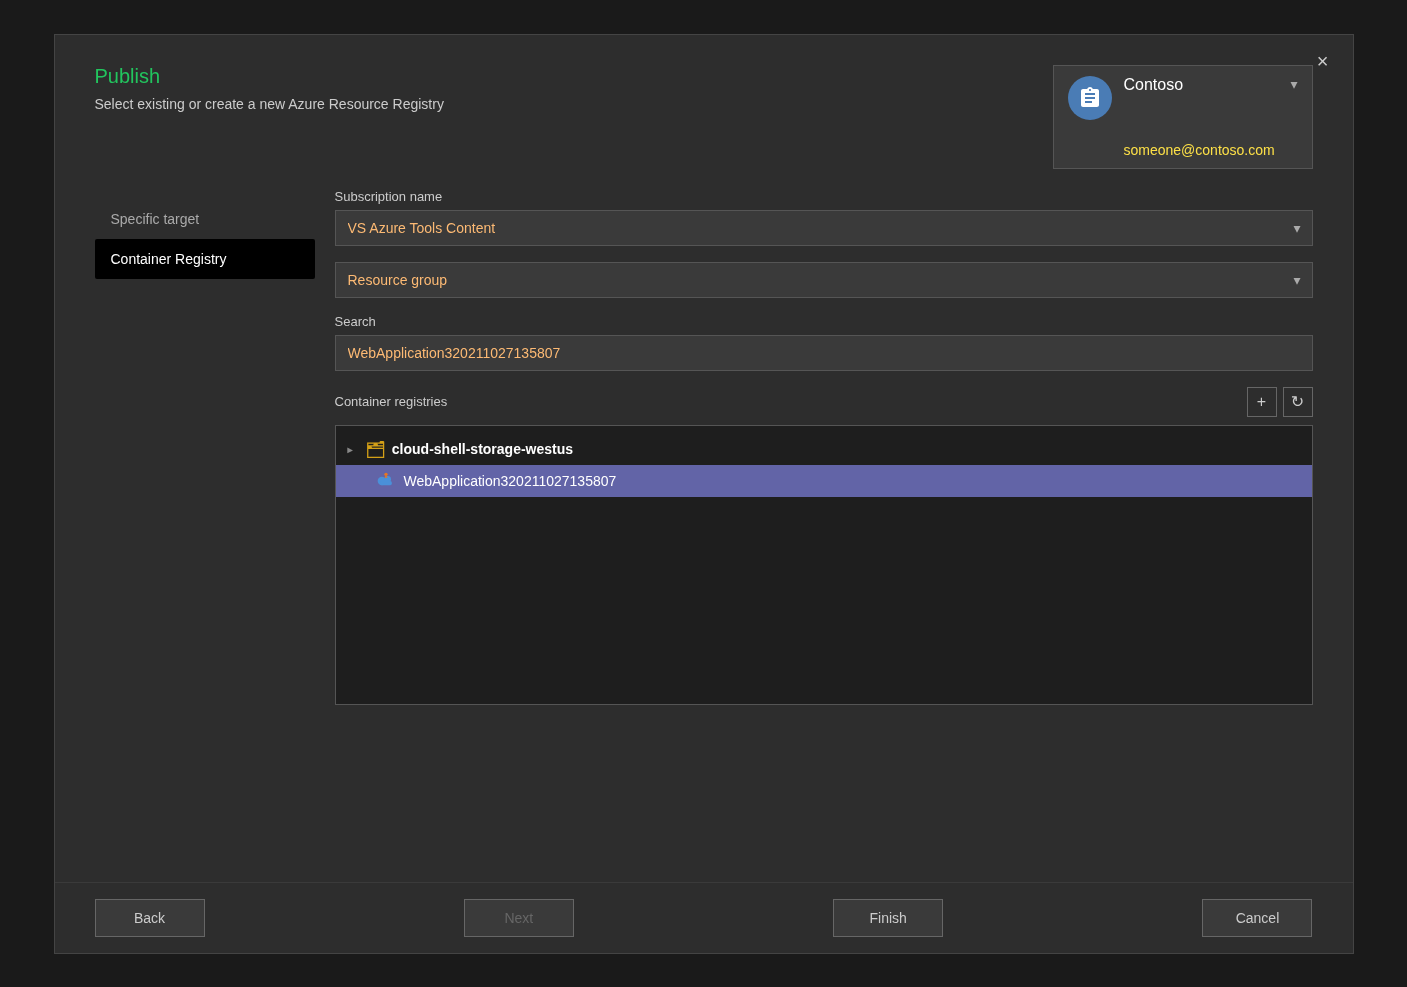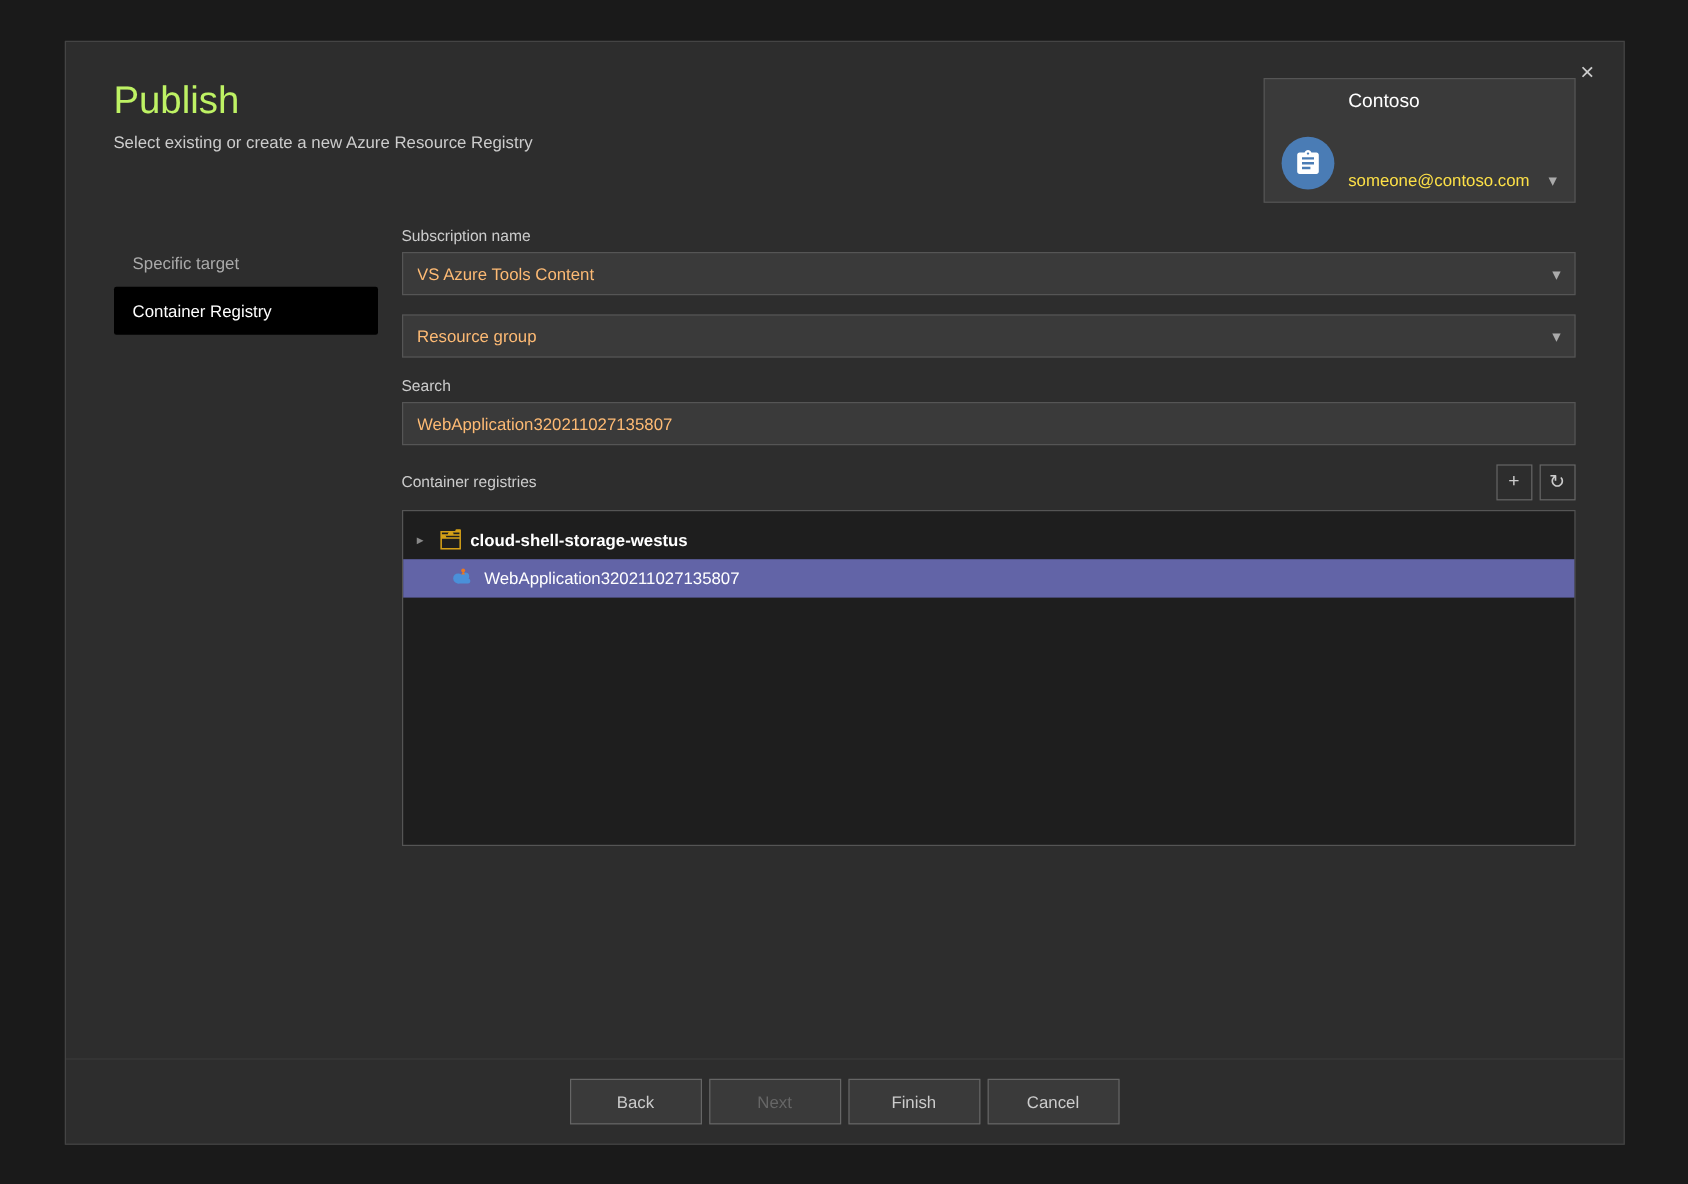--- a/index.html
+++ b/index.html
@@ -39,34 +39,34 @@
     .dialog-header {
       padding: 30px 40px 20px 40px;
       display: flex;
       align-items: flex-start;
       justify-content: space-between;
     }
 
     .header-left {}
 
     .dialog-title {
-      font-size: 32px;
+      font-size: 20px;
       font-weight: 300;
-      color: #bef264;
+      color: #22c55e;
       margin-bottom: 8px;
     }
 
     .dialog-subtitle {
       font-size: 14px;
       color: #cccccc;
     }
 
     .account-widget {
       display: flex;
-      align-items: flex-end;
+      align-items: flex-start;
       background: #3a3a3a;
       border: 1px solid #555;
       padding: 10px 14px;
       gap: 12px;
       cursor: pointer;
       min-width: 260px;
     }
 
     .account-icon {
       width: 44px;
@@ -262,21 +262,21 @@
 
     .cloud-icon {
       width: 20px;
       height: 20px;
       flex-shrink: 0;
     }
 
     .dialog-footer {
       padding: 16px 40px;
       display: flex;
-      justify-content: center;
+      justify-content: space-between;
       gap: 6px;
       border-top: 1px solid #3a3a3a;
     }
 
     .footer-btn {
       padding: 10px 32px;
       font-size: 14px;
       font-family: inherit;
       cursor: pointer;
       border: 1px solid #666;

